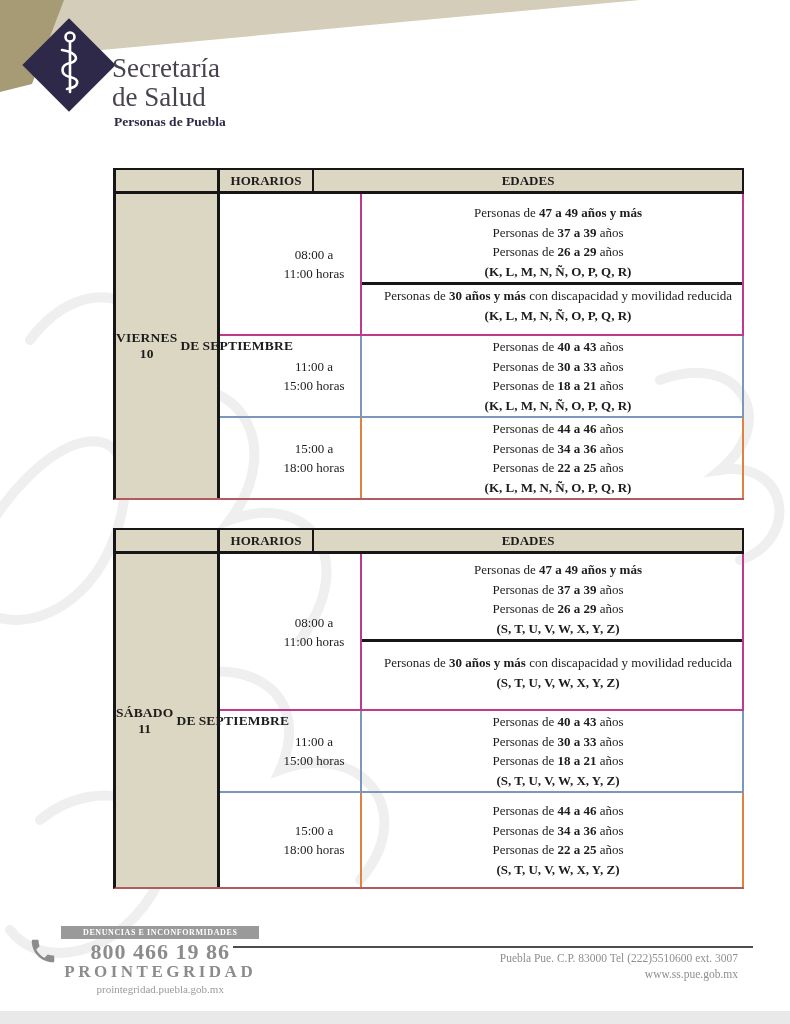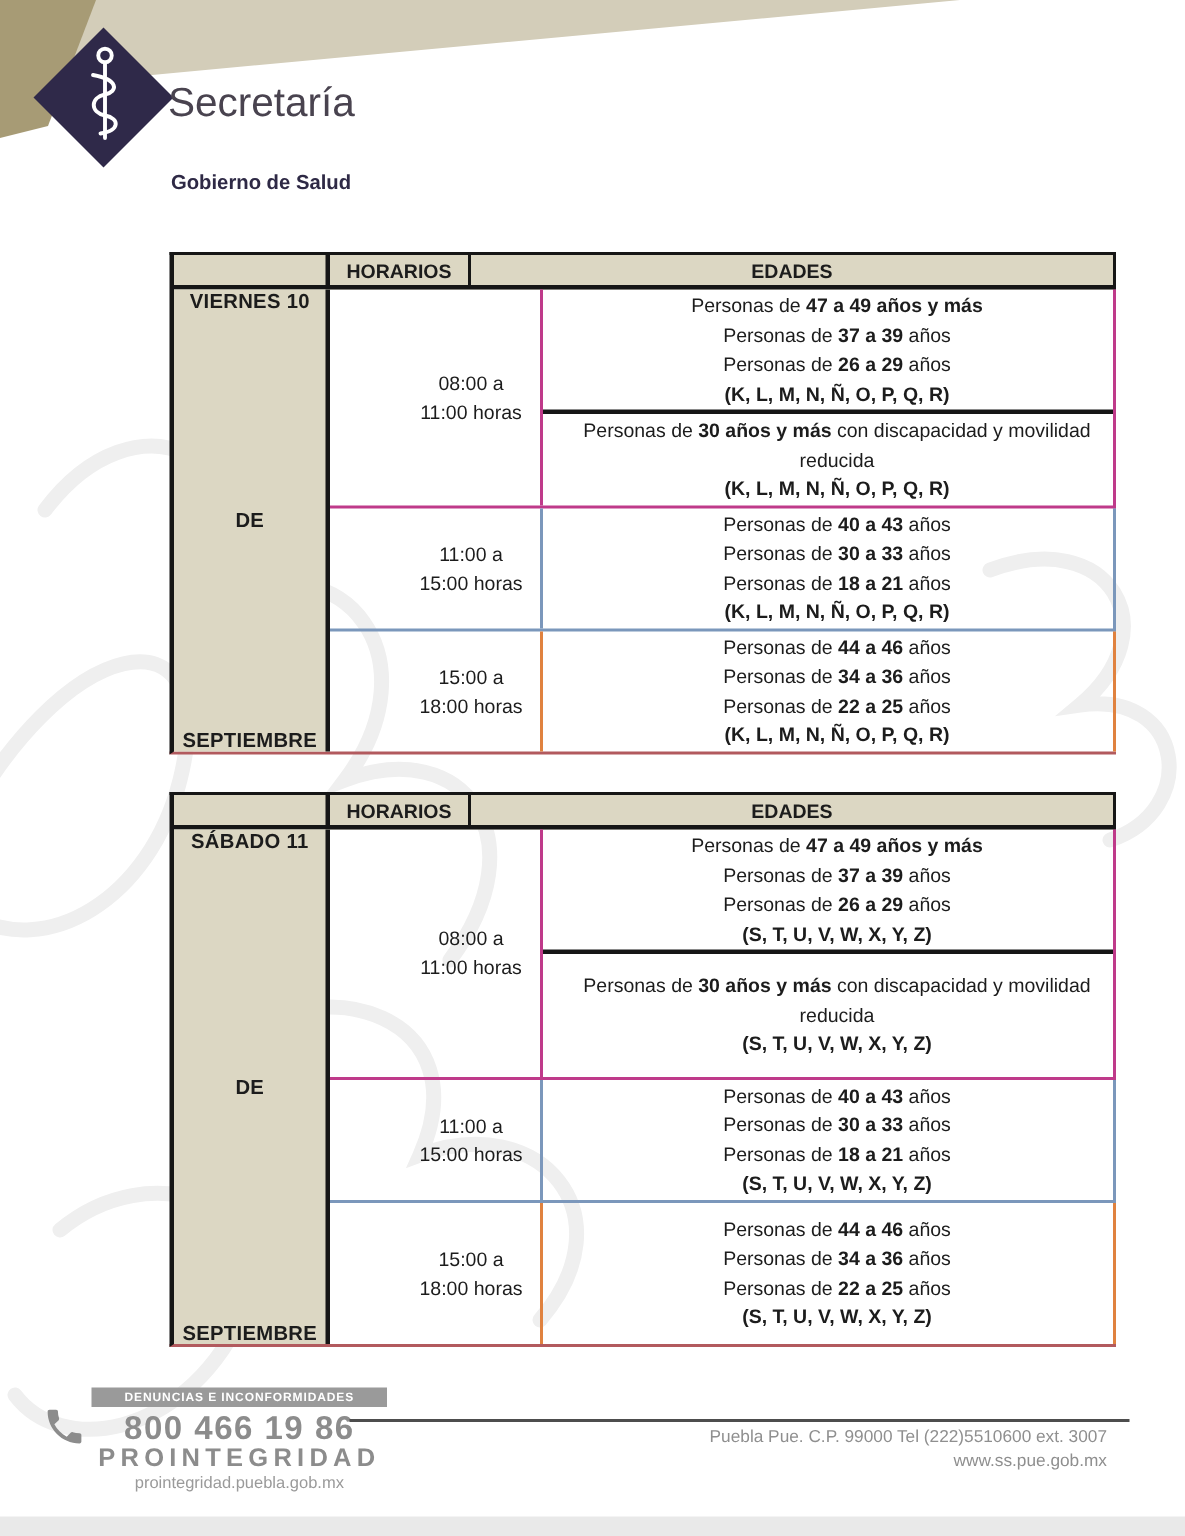--- a/index.html
+++ b/index.html
@@ -1,17 +1,17 @@
 <!DOCTYPE html>
 <html style="--banner_tan: #d3cdb9; --banner_khaki: #a79b75; --navy: #2f2949; --cell_tan: #dcd7c3; --ink: #161616; --magenta: #bf3a8a; --blue: #7b97bb; --orange: #e0823f; --table_red: #b25a5e; --footer_gray: #8c8c8c;"><head>
 <meta charset="utf-8">
 <style>
   html,body { margin:0; padding:0; background:#ffffff; }
   .page { position:relative; width:790px; height:1024px; overflow:hidden; background:#ffffff;
-          font-family:Liberation Sans, sans-serif; color:#1c1c1c; }
+          font-family:Liberation Serif, serif; color:#1c1c1c; }
 
   
   .watermark { position:absolute; left:0; top:0; pointer-events:none; }
 
   
   .banner-light { position:absolute; left:0; top:0; width:640px; height:60px;
                   background:var(--banner_tan); clip-path:polygon(0px 0px,640px 0px,80px 52px,0px 58px); }
   .banner-dark  { position:absolute; left:0; top:0; width:70px; height:92px;
                   background:var(--banner_khaki); clip-path:polygon(0px 0px,64px 0px,32px 84px,0px 92px); }
   .diamond { position:absolute; left:36px; top:32px; width:66px; height:66px;
@@ -25,21 +25,21 @@
             border-top:2px solid var(--ink); border-left:3px solid var(--ink);
             border-bottom:2px solid var(--table_red); }
   .vt1 { top:168px; } .vt2 { top:528px; }
   .thead { display:flex; background:var(--cell_tan); border-bottom:3px solid var(--ink); border-right:2px solid var(--ink); }
   .th-corner { width:101px; border-right:3px solid var(--ink); }
   .th { font-weight:bold; font-size:13px; text-align:center; padding:3px 0 2px; }
   .th-hor { width:92px; border-right:2px solid var(--ink); }
   .th-ed  { flex:1; }
   .tbody { display:flex; }
   .day { width:101px; border-right:3px solid var(--ink); background:var(--cell_tan);
-         display:flex; flex-direction:column; justify-content:space-between; align-items:center; gap:3px;
+         display:flex; flex-direction:row; justify-content:flex-start; align-items:center; gap:3px;
          font-weight:bold; font-size:13.5px; letter-spacing:0.2px; text-align:center; }
   .rows { flex:1; display:flex; flex-direction:column; }
   .trow { display:flex; border-bottom:2px solid var(--accent); border-right:2px solid var(--accent); }
   .trow.last { border-bottom:none; }
   .acc-magenta { --accent: var(--magenta); }
   .acc-blue    { --accent: var(--blue); }
   .acc-orange  { --accent: var(--orange); }
   .time { width:92px; display:flex; flex-direction:column; justify-content:center; align-items:center;
           font-size:13px; line-height:19px;padding-left:48px; }
   .ages { flex:1; border-left:2px solid var(--accent); display:flex; flex-direction:column;
@@ -86,22 +86,23 @@
   <div class="diamond"></div>
   <svg class="staff-svg" width="36" height="70" viewBox="0 0 36 70">
     <g fill="none" stroke="#ffffff" stroke-width="2.6" stroke-linecap="round">
       <circle cx="18" cy="7" r="4.5"></circle>
       <line x1="18" y1="12" x2="18" y2="62"></line>
       <path d="M10 20 C 27 23, 27 31, 18 33 C 8 35, 8 45, 18 47 C 28 49, 28 57, 15 59"></path>
     </g>
   </svg>
   <div class="brand-title">
     <div>Secretaría</div>
-  </div>
-  <div class="brand-sub">Gobierno de Salud</div>
+    <div>de Salud</div>
+  </div>
+  <div class="brand-sub">Personas de Puebla</div>
 
   <div class="vtable vt1">
     <div class="thead">
       <div class="th-corner"></div>
       <div class="th th-hor">HORARIOS</div>
       <div class="th th-ed">EDADES</div>
     </div>
     <div class="tbody">
       <div class="day">
         <div>VIERNES 10</div>
@@ -230,18 +231,18 @@
     </svg>
     <div class="fl-text">
       <div class="badge">DENUNCIAS E INCONFORMIDADES</div>
       <div class="phone-num">800 466 19 86</div>
       <div class="program">PROINTEGRIDAD</div>
       <div class="weburl">prointegridad.puebla.gob.mx</div>
     </div>
   </div>
   <div class="footer-line"></div>
   <div class="footer-right">
-    <div>Puebla Pue. C.P. 99000 Tel (222)5510600 ext. 3007</div>
+    <div>Puebla Pue. C.P. 83000 Tel (222)5510600 ext. 3007</div>
     <div>www.ss.pue.gob.mx</div>
   </div>
 
   <div class="bottom-strip"></div>
 </div>
 
 </body></html>

